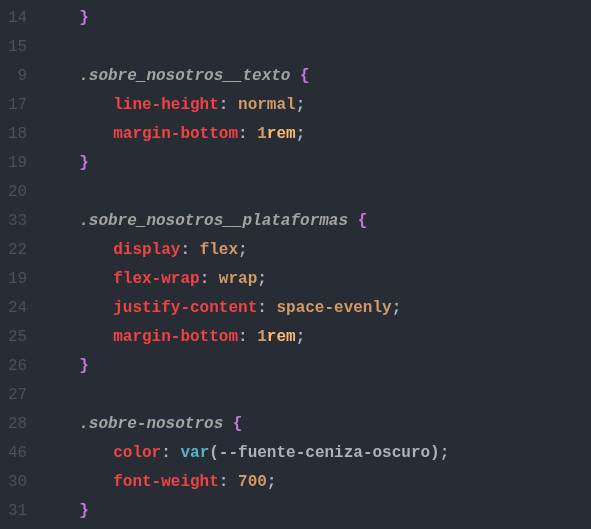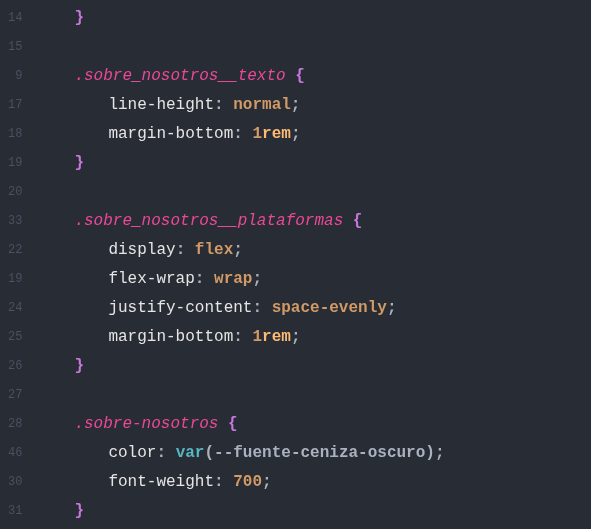--- a/index.html
+++ b/index.html
@@ -12,36 +12,36 @@
   overflow: hidden;
   display: flex;
 }
 .gutter {
   background: #282c34;
   color: #495162;
   text-align: right;
   padding: 4px 18px 4px 8px;
   user-select: none;
   line-height: 29px;
-  font-size: 12px;
+  font-size: 16px;
 }
 .gutter-line { display: block; }
 .code {
   flex: 1;
   padding: 4px 0;
   line-height: 29px;
   color: #abb2bf;
   white-space: pre;
 }
 .line { display: block; height: 29px; }
 .i1 { padding-left: 34px; }
 .i2 { padding-left: 68px; }
 .brace { color: #c678dd; font-weight: bold; }
-.selector { color: #ec4899; font-style: italic; font-weight: normal; }
-.prop { color: #e5e5e5; font-weight: normal; }
+.selector { color: #a3a3a3; font-style: italic; font-weight: bold; }
+.prop { color: #ef4444; font-weight: bold; }
 .val-keyword { color: #d19a66; font-weight: bold; }
 .val-num { color: #d19a66; font-weight: bold; }
 .val-unit { color: #fdba74; font-weight: bold; }
 .func { color: #56b6c2; font-weight: bold; margin-top: 24px; }
 .var-arg { color: #abb2bf; font-weight: bold; margin-top: 16px; }
 .punct { color: #abb2bf; font-weight: bold; }
 .semi { color: #abb2bf; font-weight: bold; }
 </style>
 </head>
 <body>

